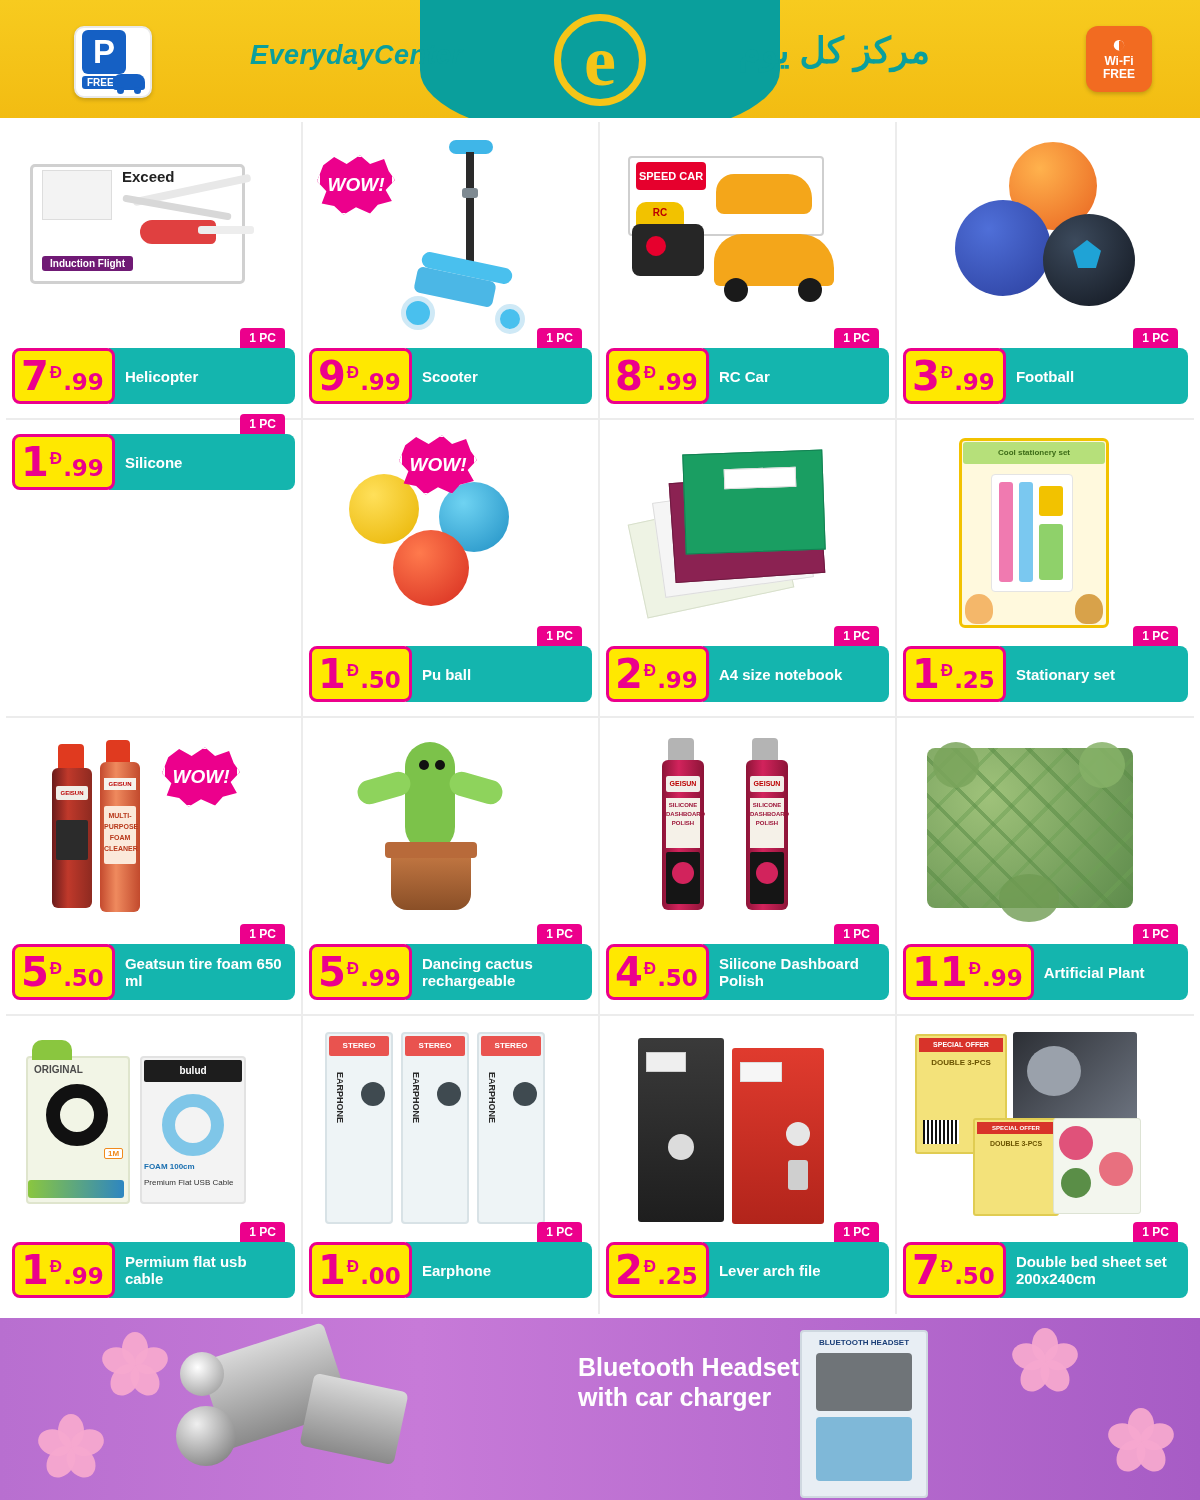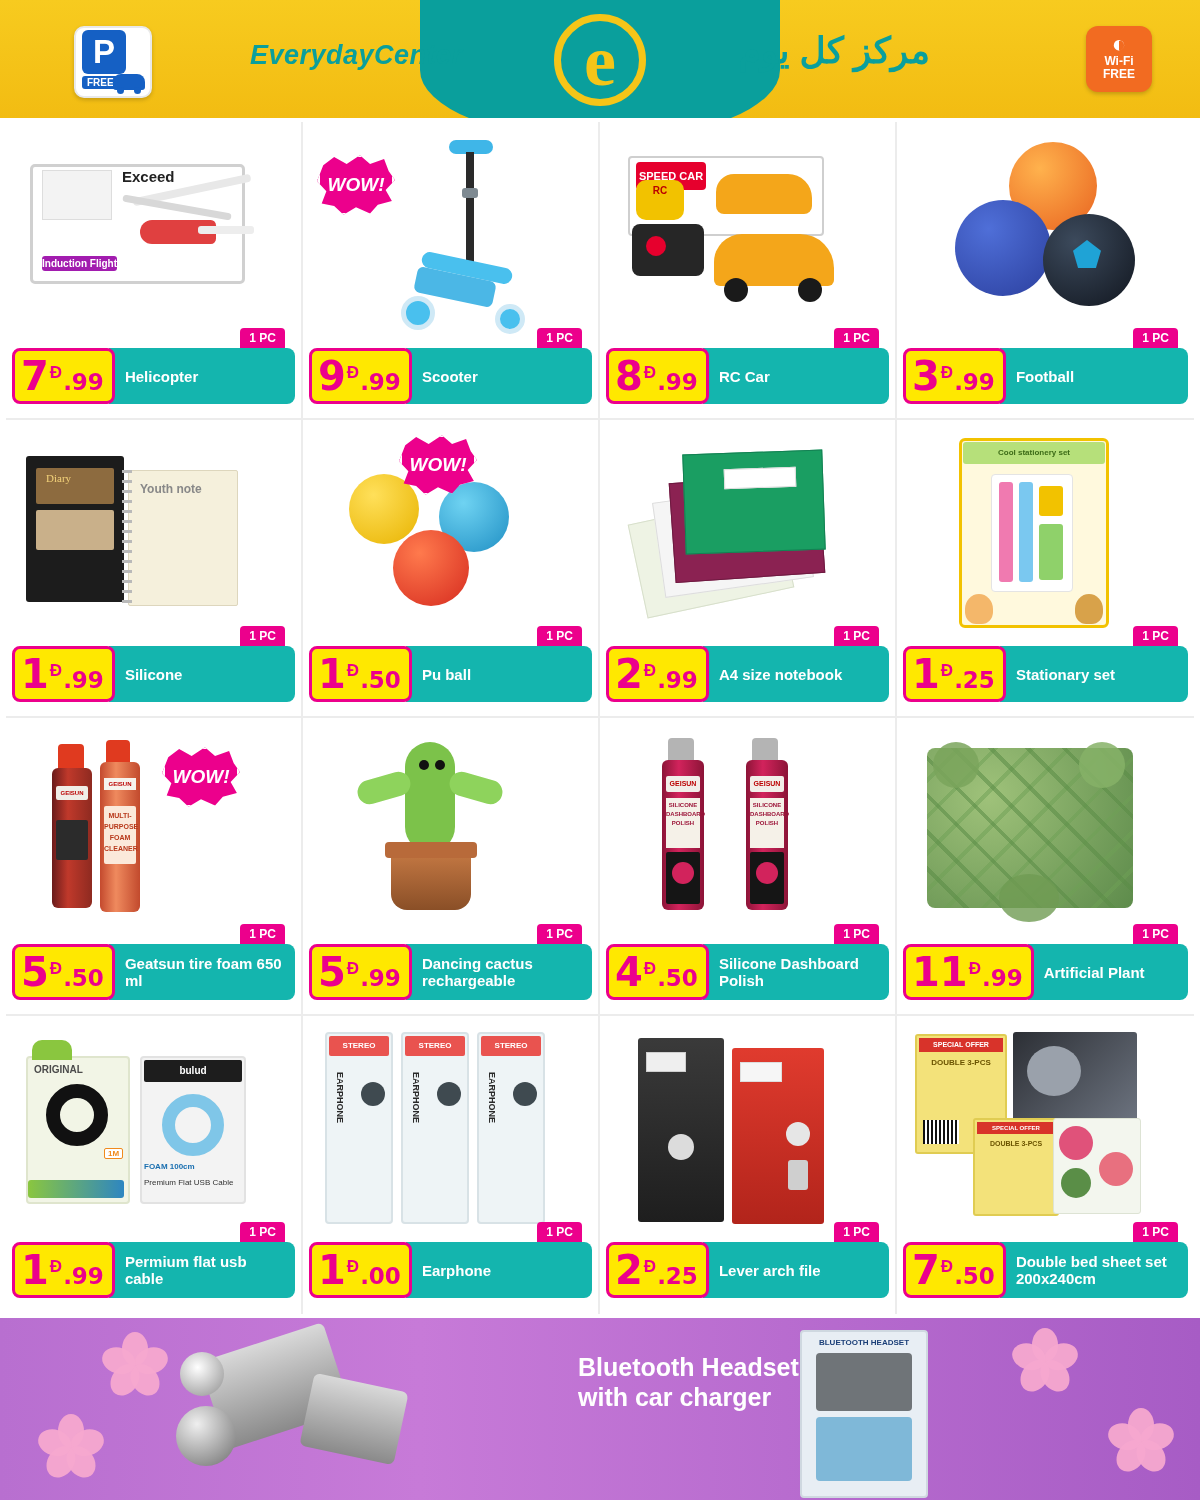--- a/index.html
+++ b/index.html
@@ -310,21 +310,21 @@
 </div>
 
 <div class="grid">
 
   <div class="cell">
     <div class="img-area">
       <div class="art">
         <div style="position:absolute;left:18px;top:36px;width:215px;height:120px;background:#fff;border:3px solid #d0d0d0;border-radius:5px;"></div>
         <div style="position:absolute;left:30px;top:42px;width:70px;height:50px;background:#f3f3f3;border:1px solid #ddd;"></div>
         <div style="position:absolute;left:110px;top:40px;font-size:15px;font-weight:bold;color:#222;font-family:Liberation Sans, sans-serif;">Exceed</div>
-        <div style="position:absolute;left:30px;top:128px;background:#a21caf;color:#fff;font-size:10px;font-weight:bold;padding:2px 0;border-radius:3px;">Induction Flight</div>
+        <div style="position:absolute;left:30px;top:128px;background:#701a75;color:#fff;font-size:10px;font-weight:bold;padding:2px 8px;border-radius:3px;">Induction Flight</div>
         <div style="position:absolute;left:120px;top:58px;width:120px;height:8px;background:#e8e8e8;transform:rotate(-12deg);border-radius:4px;"></div>
         <div style="position:absolute;left:110px;top:76px;width:110px;height:7px;background:#d8d8d8;transform:rotate(10deg);border-radius:4px;"></div>
         <div style="position:absolute;left:128px;top:92px;width:76px;height:24px;background:#e04040;border-radius:14px 6px 6px 14px;"></div>
         <div style="position:absolute;left:186px;top:98px;width:56px;height:8px;background:#ededed;border-radius:3px;"></div>
       </div>
     </div>
     <div class="price-strip">
       <div class="price-box">
         <span class="price-int">7</span>
         <span class="dinar">Ð</span>
@@ -361,21 +361,21 @@
         <div class="pc-tag">1 PC</div>
       </div>
     </div>
   </div>
 
   <div class="cell">
     <div class="img-area">
       <div class="art">
         <div style="position:absolute;left:22px;top:28px;width:196px;height:80px;background:#fff;border:2px solid #cfcfcf;border-radius:4px;"></div>
         <div style="position:absolute;left:30px;top:34px;width:70px;height:28px;background:#e6002d;border-radius:4px;color:#fff;font-size:11px;font-weight:bold;text-align:center;line-height:28px;">SPEED CAR</div>
-        <div style="position:absolute;left:30px;top:52px;width:48px;height:40px;background:#f2c200;border-radius:10px;color:#b00;font-size:10px;font-weight:bold;text-align:center;line-height:22px;">RC</div>
+        <div style="position:absolute;left:30px;top:74px;width:48px;height:40px;background:#f2c200;border-radius:10px;color:#b00;font-size:10px;font-weight:bold;text-align:center;line-height:22px;">RC</div>
         <div style="position:absolute;left:110px;top:46px;width:96px;height:40px;background:#f4a61a;border-radius:18px 24px 8px 8px;"></div>
         <div style="position:absolute;left:26px;top:96px;width:72px;height:52px;background:#262626;border-radius:8px;"></div>
         <div style="position:absolute;left:40px;top:108px;width:20px;height:20px;border-radius:50%;background:#e6002d;"></div>
         <div style="position:absolute;left:108px;top:106px;width:120px;height:52px;background:#f4a61a;border-radius:28px 34px 6px 6px;"></div>
         <div style="position:absolute;left:118px;top:150px;width:24px;height:24px;border-radius:50%;background:#1a1a1a;"></div>
         <div style="position:absolute;left:192px;top:150px;width:24px;height:24px;border-radius:50%;background:#1a1a1a;"></div>
       </div>
     </div>
     <div class="price-strip">
       <div class="price-box">
@@ -406,31 +406,20 @@
         <span class="price-dec">.99</span>
       </div>
       <div class="name-box">
         <span>Football</span>
         <div class="pc-tag">1 PC</div>
       </div>
     </div>
   </div>
 
   <div class="cell">
-    <div class="img-area">
-      <div class="art">
-        <div style="position:absolute;left:14px;top:30px;width:98px;height:146px;background:#1c1c1c;border-radius:3px;"></div>
-        <div style="position:absolute;left:24px;top:42px;width:78px;height:36px;background:#8d6b3f;border-radius:2px;"></div>
-        <div style="position:absolute;left:24px;top:84px;width:78px;height:40px;background:#c9b08a;border-radius:2px;"></div>
-        <div style="position:absolute;left:34px;top:46px;font-size:11px;color:#f3d27a;font-family:'Liberation Serif',serif;">Diary</div>
-        <div style="position:absolute;left:116px;top:44px;width:110px;height:136px;background:#f5f0dc;border:1px solid #ddd6bd;border-radius:2px;"></div>
-        <div style="position:absolute;left:128px;top:56px;font-size:12px;color:#888;font-weight:bold;">Youth note</div>
-        <div style="position:absolute;left:110px;top:44px;width:10px;height:136px;background:repeating-linear-gradient(180deg,#b9b9b9 0 3px,transparent 3px 10px);"></div>
-      </div>
-    </div>
     <div class="price-strip">
       <div class="price-box">
         <span class="price-int">1</span>
         <span class="dinar">Ð</span>
         <span class="price-dec">.99</span>
       </div>
       <div class="name-box">
         <span>Silicone</span>
         <div class="pc-tag">1 PC</div>
       </div>

